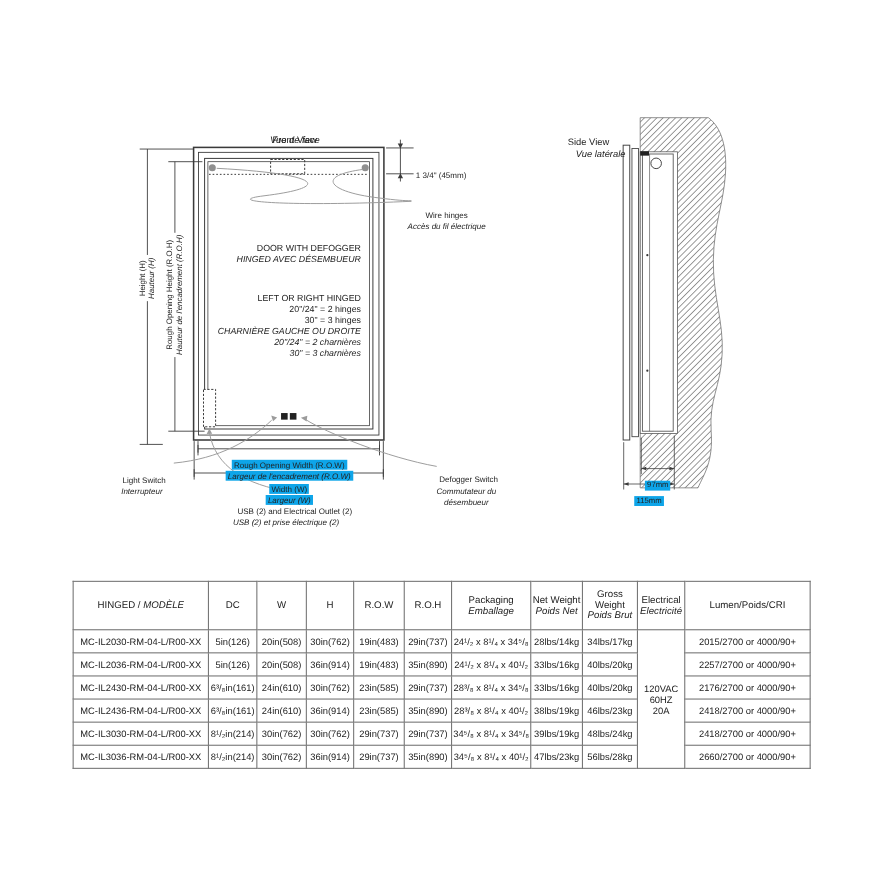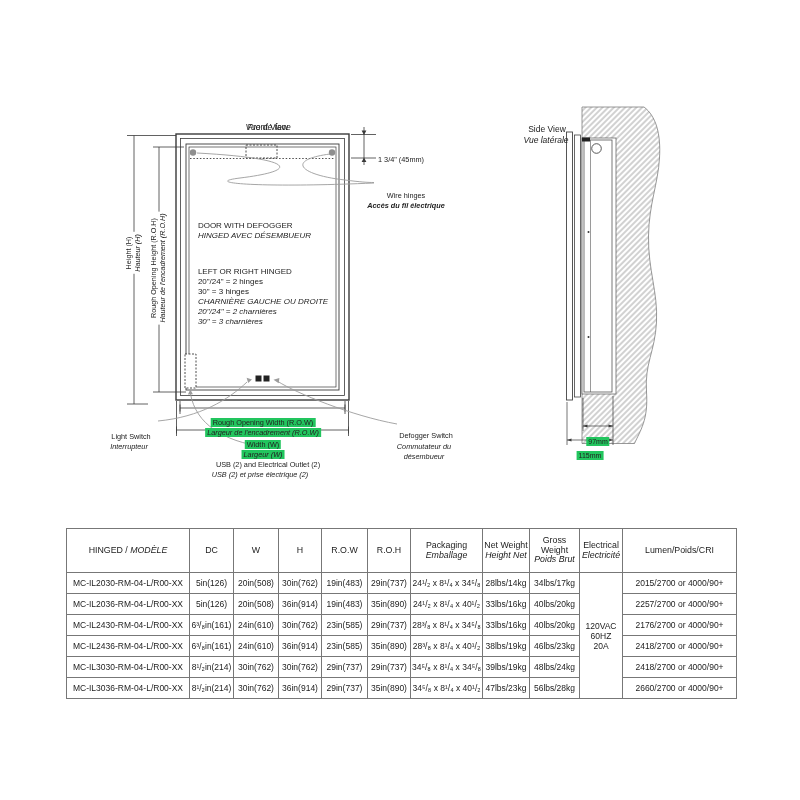--- a/index.html
+++ b/index.html
@@ -2,24 +2,24 @@
 <html><head>
 <meta charset="utf-8">
 <style>
   html,body{margin:0;padding:0;background:#fff;}
   .sheet{position:relative;width:800px;height:800px;background:#fff;overflow:hidden;
          font-family:"Liberation Sans","DejaVu Sans",sans-serif;color:#222;}
   svg{position:absolute;left:0;top:0;}
   .lbl{position:absolute;font-size:7.3px;line-height:9px;white-space:nowrap;color:#222;margin-top:15px;}
   .c{transform:translateX(-50%);text-align:center;}
   .i{font-style:italic;}
-  .bg{background:#22c55e;padding:0 2px;}
+  .bg{background:#0ea5e9;padding:0 2px;}
   .t9{font-size:8.5px;}
   .door-block{position:absolute;left:263px;top:221px;transform:translateX(-50%);
-              text-align:left;font-size:8px;line-height:10px;}
+              text-align:right;font-size:8px;line-height:10px;}
   .door-block .gap{margin-top:26px;}
   .rot{position:absolute;width:0;height:0;}
   .rot-in{position:absolute;transform:translate(-50%,-50%) rotate(-90deg);
           white-space:nowrap;text-align:center;background:#fff;
           font-size:7.2px;line-height:8.6px;padding:0 2px;}
   table.spec{position:absolute;left:66px;top:528px;width:670px;border-collapse:collapse;
              table-layout:fixed;font-size:8.5px;color:#222;}
   table.spec th,table.spec td{border:1px solid #777;text-align:center;vertical-align:middle;
              padding:0 1px;font-weight:normal;}
   table.spec th{font-size:8.8px;line-height:9.5px;white-space:normal;}
@@ -130,21 +130,21 @@
       <polygon points="613,440 608.5,438.4 608.5,441.6"></polygon>
     </g>
   </svg>
 
   <div class="lbl c t9" style="left:268px;top:108px;">Front View</div>
   <div class="lbl c t9 i" style="left:268px;top:108px;">Vue de face</div>
 
   <div class="lbl" style="left:378px;top:140px;">1 3/4" (45mm)</div>
 
   <div class="lbl c" style="left:406px;top:176px;">Wire hinges</div>
-  <div class="lbl c i" style="left:406px;top:186px;font-weight:bold;">Accès du fil électrique</div>
+  <div class="lbl c i" style="left:406px;top:186px;">Accès du fil électrique</div>
 
   <div class="door-block">
     <div>DOOR WITH DEFOGGER</div>
     <div class="i">HINGED AVEC DÉSEMBUEUR</div>
     <div class="gap">LEFT OR RIGHT HINGED</div>
     <div>20"/24" = 2 hinges</div>
     <div>30" = 3 hinges</div>
     <div class="i">CHARNIÈRE GAUCHE OU DROITE</div>
     <div class="i">20"/24" = 2 charnières</div>
     <div class="i">30" = 3 charnières</div>
@@ -171,21 +171,21 @@
   <div class="lbl c" style="left:131px;top:417px;">Light Switch</div>
   <div class="lbl c i" style="left:129px;top:427px;">Interrupteur</div>
 
   <div class="lbl c" style="left:426px;top:416px;">Defogger Switch</div>
   <div class="lbl c i" style="left:424px;top:427px;">Commutateur du</div>
   <div class="lbl c i" style="left:424px;top:437px;">désembueur</div>
 
   <div class="lbl c" style="left:268px;top:445px;">USB (2) and Electrical Outlet (2)</div>
   <div class="lbl c i" style="left:260px;top:455px;">USB (2) et prise électrique (2)</div>
 
-  <div class="lbl c t9" style="left:547px;top:110px;text-align:right;">Side View</div>
+  <div class="lbl c t9" style="left:535px;top:110px;text-align:right;">Side View</div>
   <div class="lbl c t9 i" style="left:546px;top:121px;">Vue latérale</div>
   <div class="lbl c bg" style="left:598px;top:422px;font-size:7px;">97mm</div>
   <div class="lbl c bg" style="left:590px;top:436px;font-size:7px;">115mm</div>
 
   <table class="spec">
     <colgroup>
       <col style="width:123px">
         <col style="width:44px">
         <col style="width:45px">
         <col style="width:43px">
@@ -204,21 +204,21 @@
         <th>W</th>
         <th>H</th>
         <th>R.O.W</th>
         <th>R.O.H</th>
         <th>
             <span class="blk">Packaging</span>
             <span class="blk i">Emballage</span>
           </th>
         <th>
             <span class="blk">Net Weight</span>
-            <span class="blk i">Height Net</span>
+            <span class="blk i">Poids Net</span>
           </th>
         <th>
             <span class="blk">Gross Weight</span>
             <span class="blk i">Poids Brut</span>
           </th>
         <th>
             <span class="blk">Electrical</span>
             <span class="blk i">Electricité</span>
           </th>
         <th>Lumen/Poids/CRI</th>

